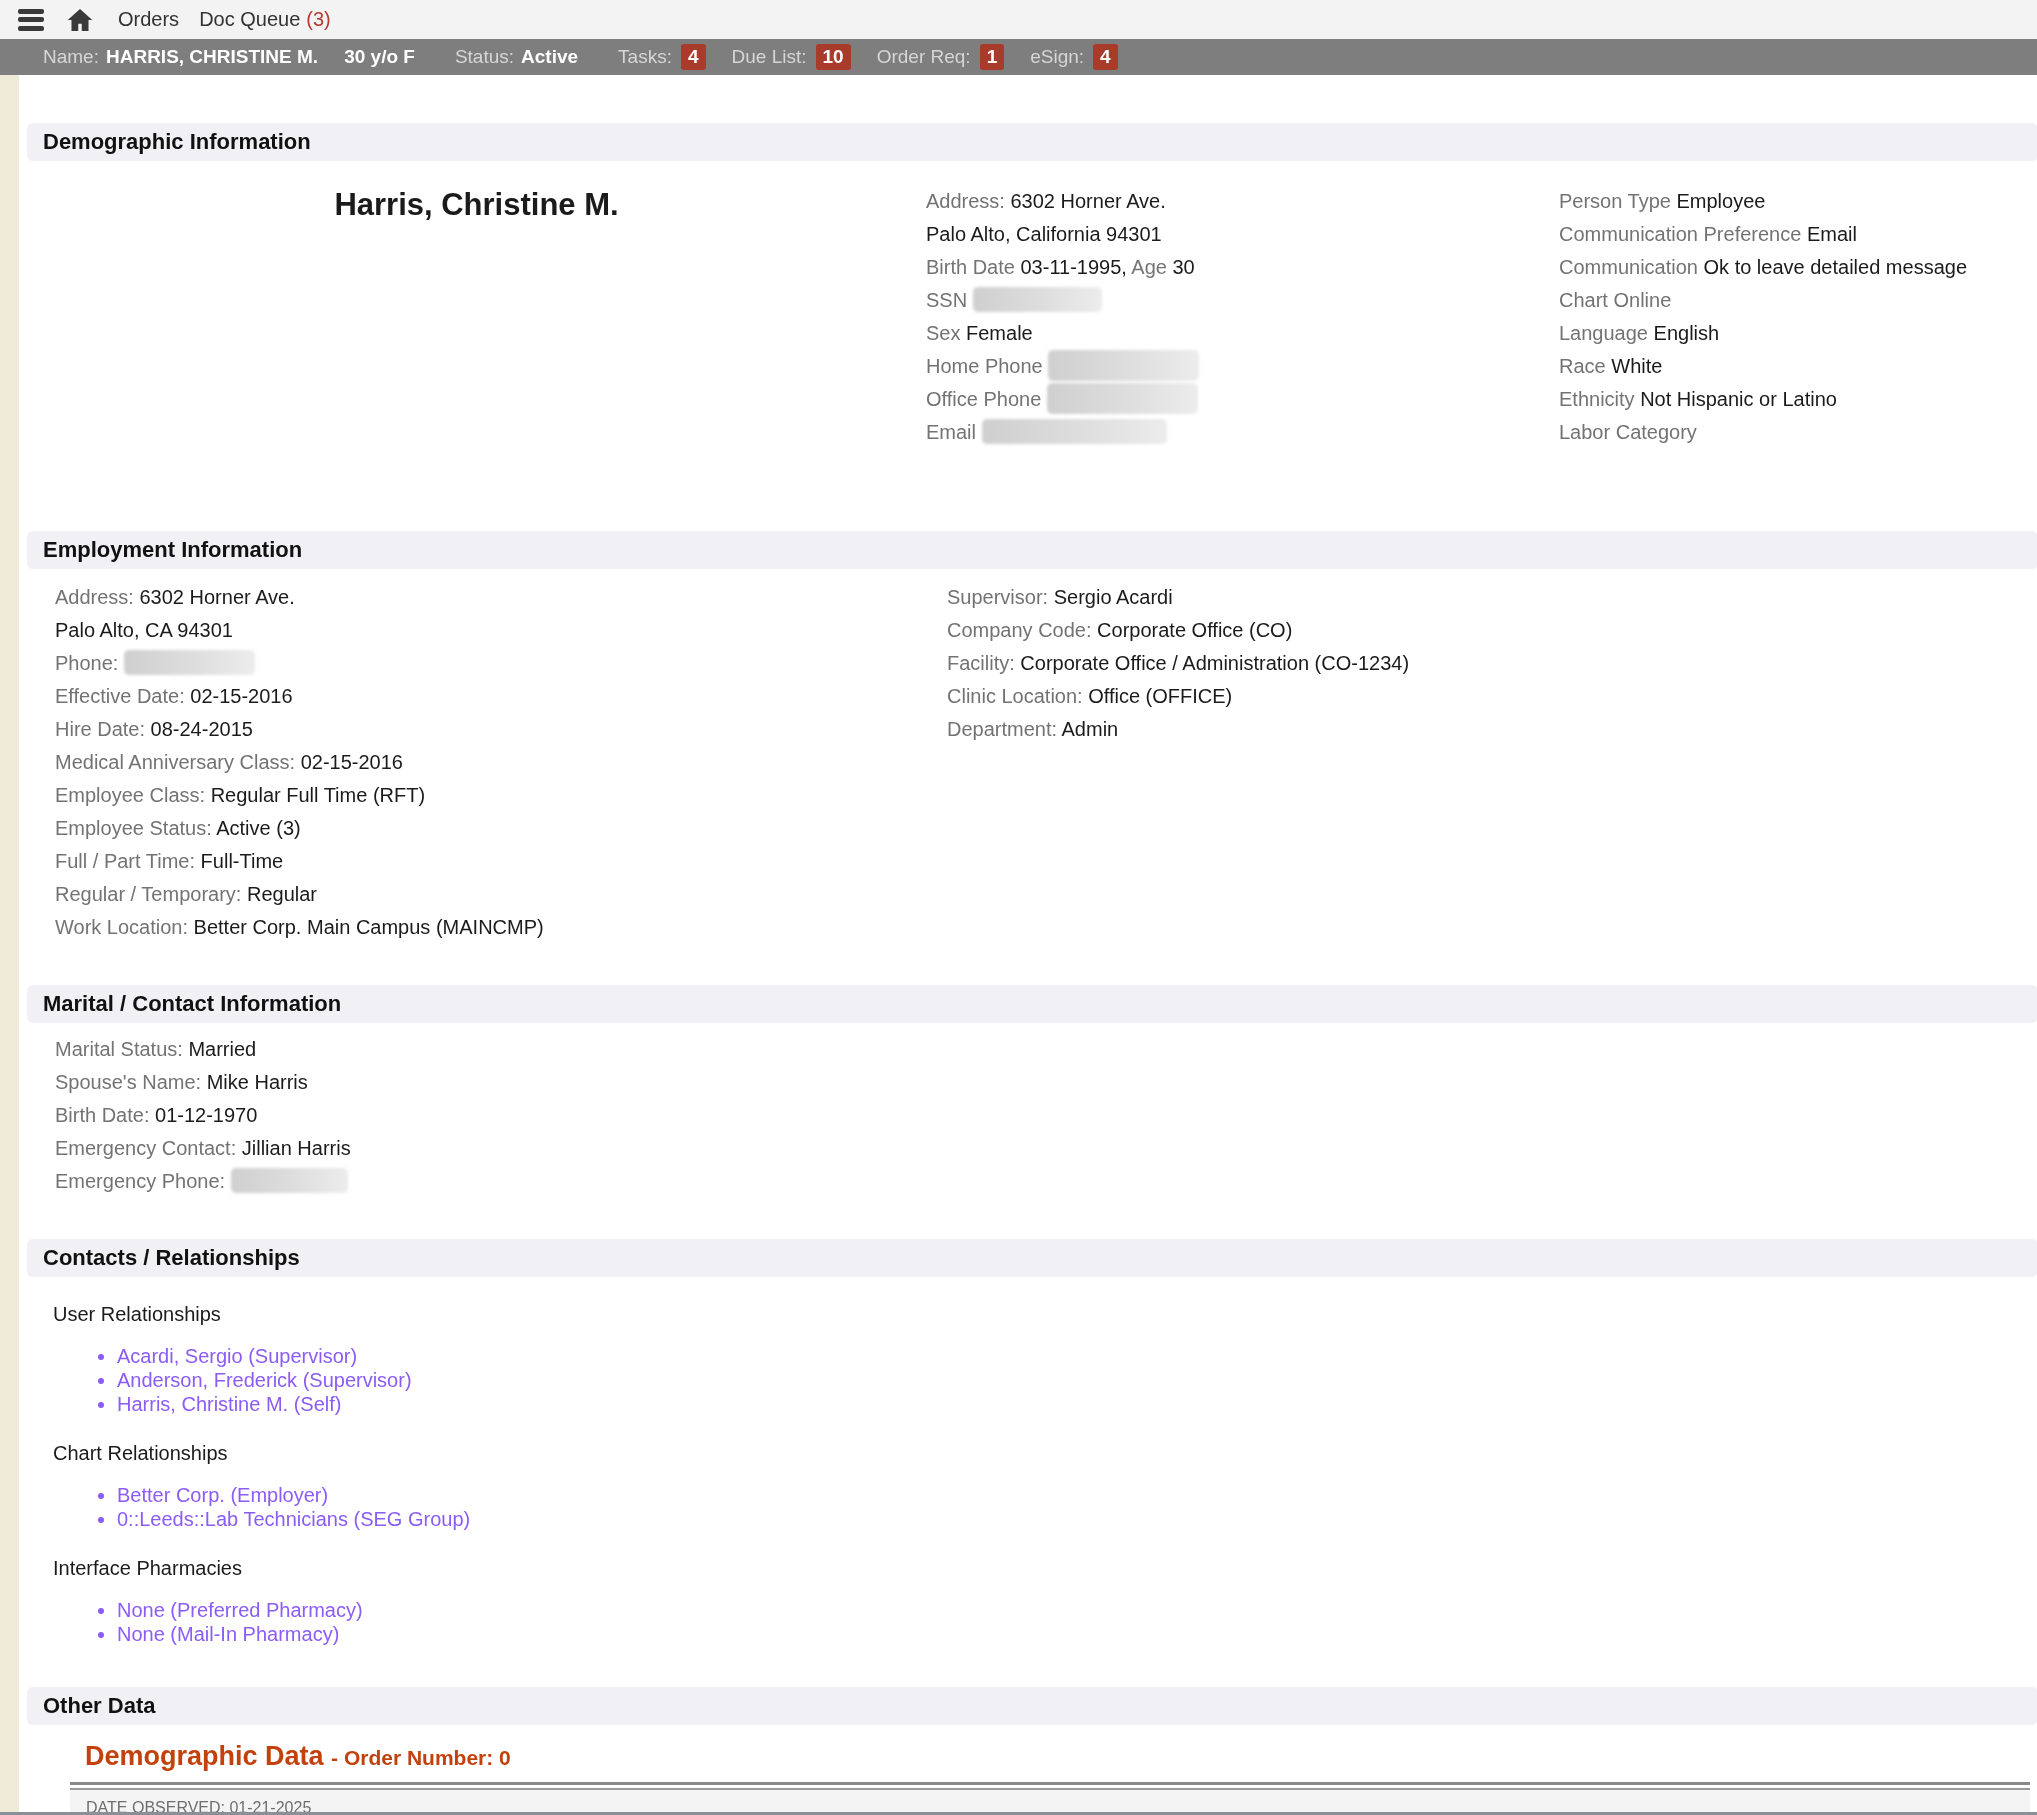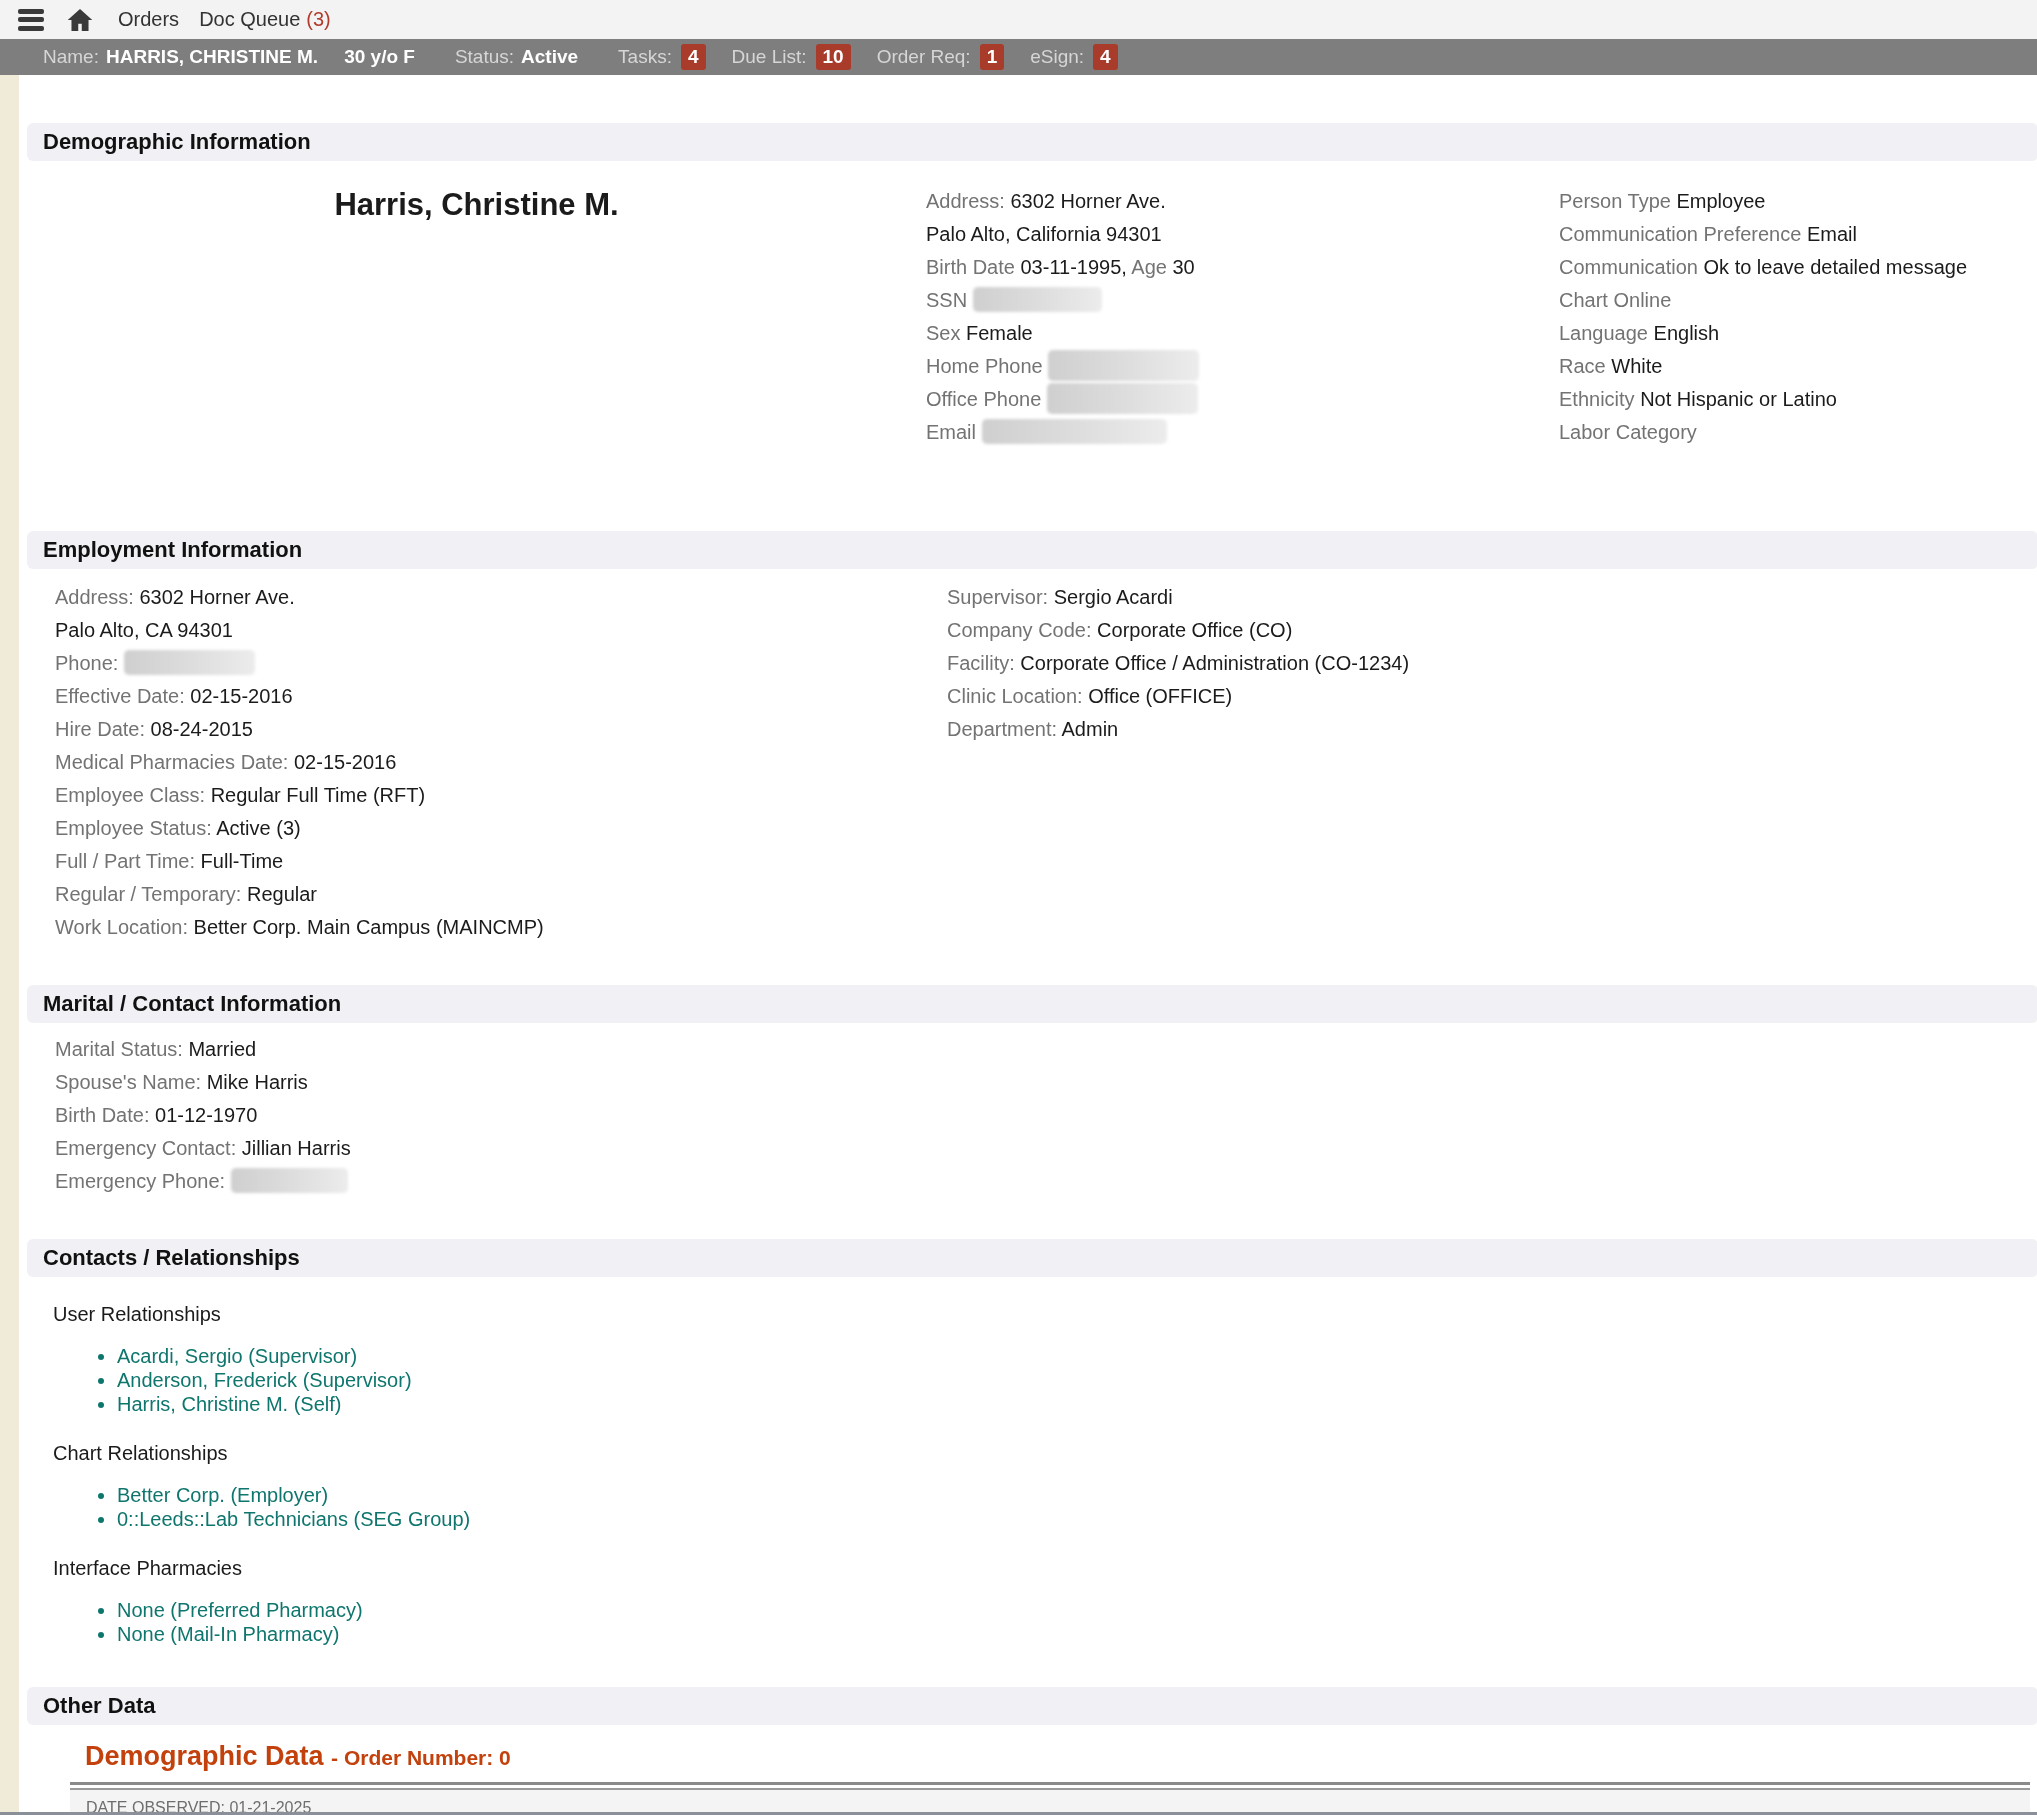--- a/index.html
+++ b/index.html
@@ -61,21 +61,21 @@
   .demo-grid { display:grid; grid-template-columns:899px 633px auto; margin-top:24px; margin-bottom:82px; }
   .patient-name { text-align:center; font-size:31px; font-weight:bold; padding-top:2px; }
 
   
   .emp-grid { display:grid; grid-template-columns:892px auto; margin-top:12px; margin-bottom:13px; padding-left:28px; }
   .emp-grid .frow { }
 
   .marital-block { margin-top:10px; margin-bottom:34px; padding-left:28px; }
 
   .subsection-title { font-size:20px; color:#1b1b1b; margin:26px 0 0 26px; }
-  .rel-list { margin:18px 0 0 0; padding-left:90px; font-size:20px; line-height:24px; color:#0f766e; }
+  .rel-list { margin:18px 0 0 0; padding-left:90px; font-size:20px; line-height:24px; color:#8b5cf6; }
   .rel-list li { margin:0; }
 
   .contacts-block { margin-bottom:32px; }
 
   
   .green-heading { margin:16px 16px 10px 58px; color:#c2410c; font-weight:bold; font-size:27px; }
   .green-heading .order-no { font-size:21px; }
   .od-table { margin-left:43px; margin-right:8px; }
   .double-rule { height:8px; border-top:3px solid #8a8a8a; border-bottom:2px solid #9a9a9a; background:#fff; }
   .date-row { background:#f4f4f4; color:#6e6e6e; font-size:16px; padding:9px 0 9px 16px; border-bottom:4px solid #c6c6c6; }
@@ -224,21 +224,21 @@
       </div>
       <div class="frow">
         <span class="lbl">Effective Date:</span>
         <span class="val">02-15-2016</span>
       </div>
       <div class="frow">
         <span class="lbl">Hire Date:</span>
         <span class="val">08-24-2015</span>
       </div>
       <div class="frow">
-        <span class="lbl">Medical Pharmacies Date:</span>
+        <span class="lbl">Medical Anniversary Class:</span>
         <span class="val">02-15-2016</span>
       </div>
       <div class="frow">
         <span class="lbl">Employee Class:</span>
         <span class="val">Regular Full Time (RFT)</span>
       </div>
       <div class="frow">
         <span class="lbl">Employee Status:</span>
         <span class="val">Active (3)</span>
       </div>

